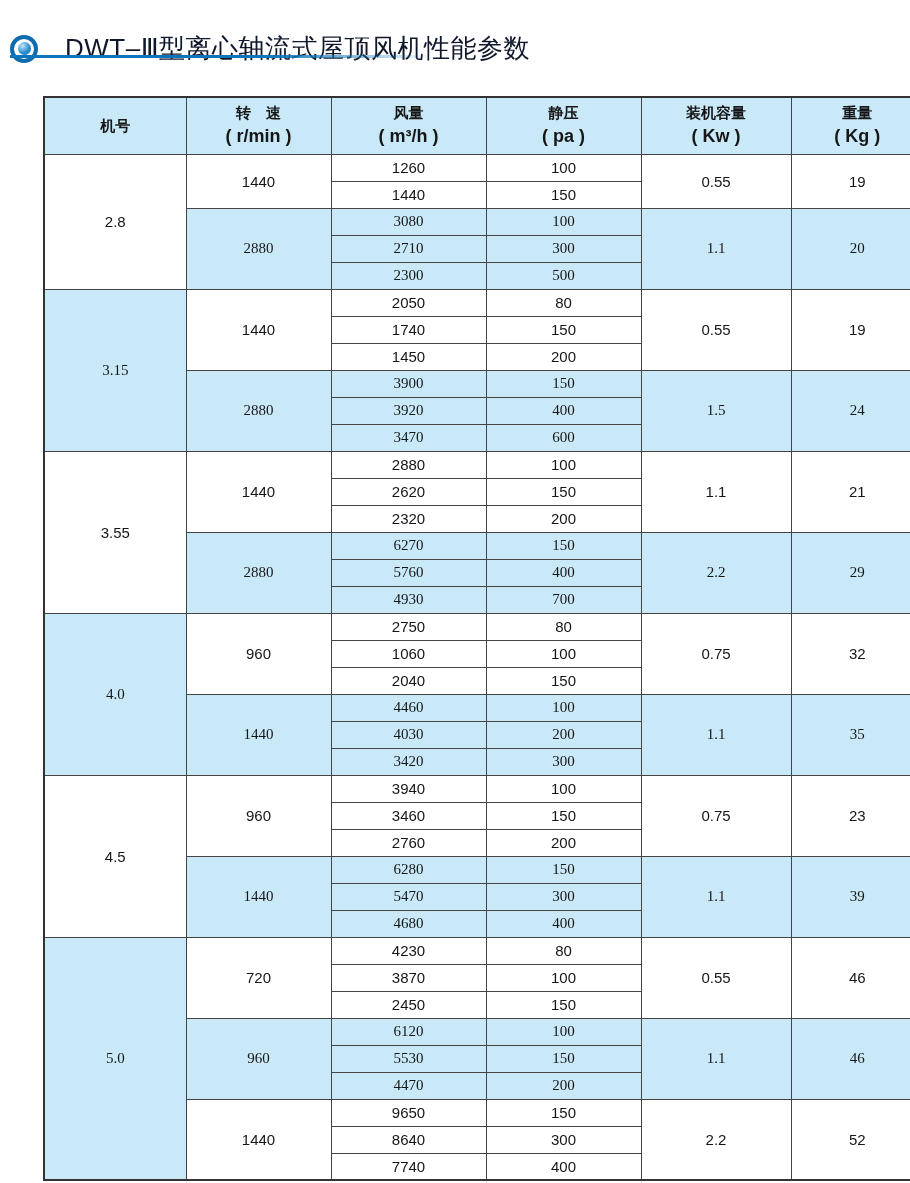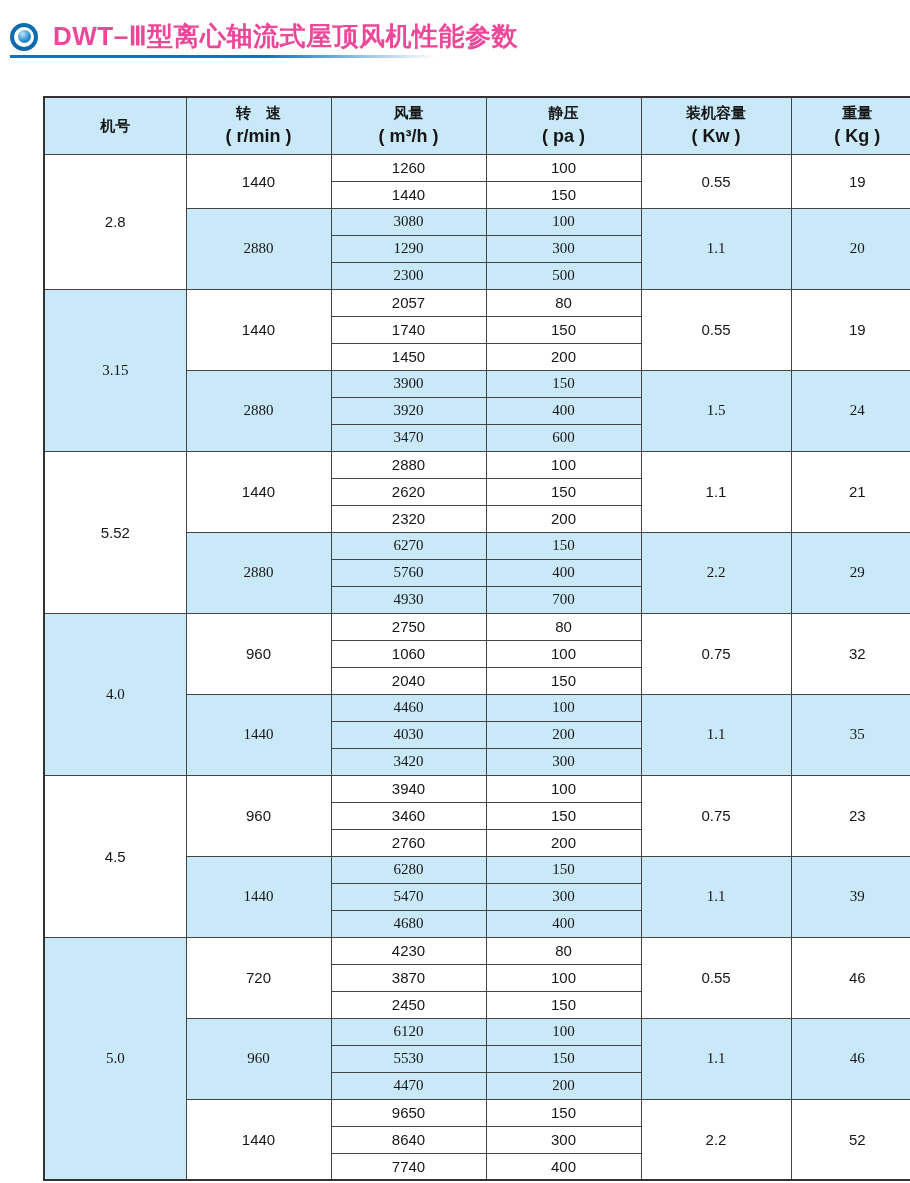--- a/index.html
+++ b/index.html
@@ -31,24 +31,24 @@
     justify-content: center;
     flex: 0 0 auto;
   }
   .bullet-core {
     width: 13px;
     height: 13px;
     border-radius: 50%;
     background: radial-gradient(circle at 35% 30%, #c4e6f8, #2a8fd0 55%, #0d6cb0 100%);
   }
   .title {
-    margin: 4px;
+    margin: 16px;
     font-size: 26px;
-    font-weight: bold;
-    color: #ec4899;
+    font-weight: normal;
+    color: #0f172a;
     letter-spacing: 0.5px;
     white-space: nowrap;
   }
   .title-underline {
     position: absolute;
     left: 10px;
     top: 55px;
     width: 426px;
     height: 3px;
     background: linear-gradient(to right, #0f74ba 60%, rgba(15,116,186,0) 100%);
@@ -147,31 +147,31 @@
           <td>150</td>
         </tr>
         <tr>
           <td rowspan="3" class="bg-blue">2880</td>
           <td class="bg-blue">3080</td>
           <td class="bg-blue">100</td>
           <td rowspan="3" class="bg-blue">1.1</td>
           <td rowspan="3" class="bg-blue">20</td>
         </tr>
         <tr>
-          <td class="bg-blue">1290</td>
+          <td class="bg-blue">2710</td>
           <td class="bg-blue">300</td>
         </tr>
         <tr>
           <td class="bg-blue">2300</td>
           <td class="bg-blue">500</td>
         </tr>
         <tr>
           <td rowspan="6" class="bg-blue">3.15</td>
           <td rowspan="3">1440</td>
-          <td>2057</td>
+          <td>2050</td>
           <td>80</td>
           <td rowspan="3">0.55</td>
           <td rowspan="3">19</td>
         </tr>
         <tr>
           <td>1740</td>
           <td>150</td>
         </tr>
         <tr>
           <td>1450</td>
@@ -186,21 +186,21 @@
         </tr>
         <tr>
           <td class="bg-blue">3920</td>
           <td class="bg-blue">400</td>
         </tr>
         <tr>
           <td class="bg-blue">3470</td>
           <td class="bg-blue">600</td>
         </tr>
         <tr>
-          <td rowspan="6">5.52</td>
+          <td rowspan="6">3.55</td>
           <td rowspan="3">1440</td>
           <td>2880</td>
           <td>100</td>
           <td rowspan="3">1.1</td>
           <td rowspan="3">21</td>
         </tr>
         <tr>
           <td>2620</td>
           <td>150</td>
         </tr>

